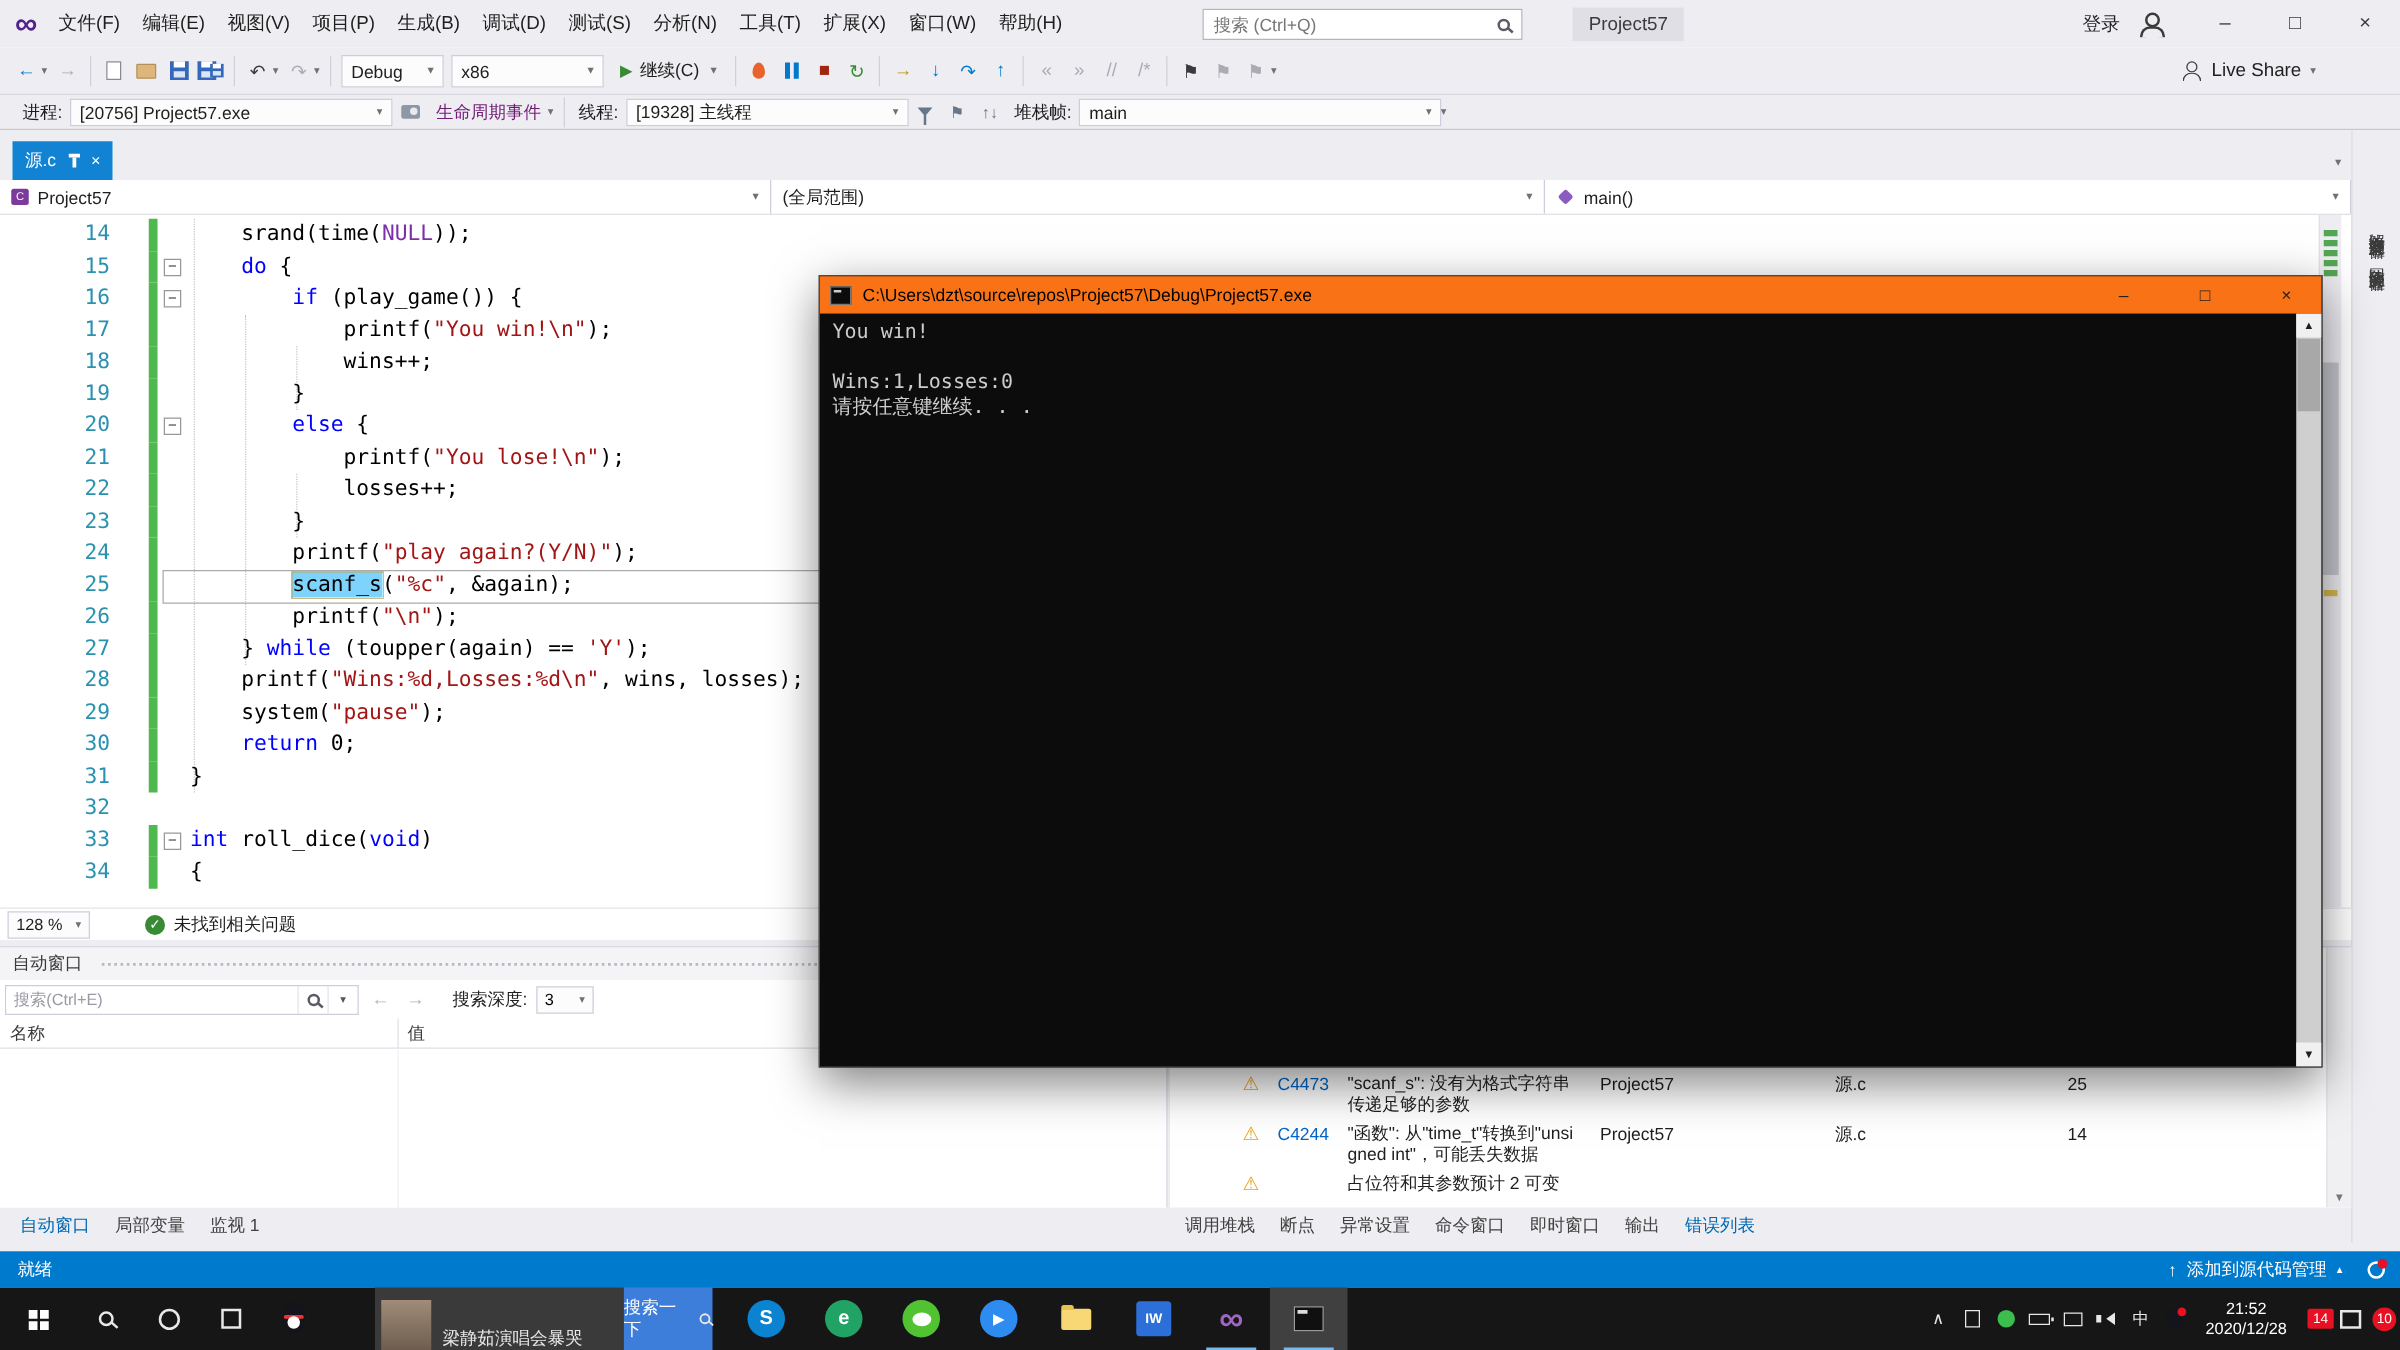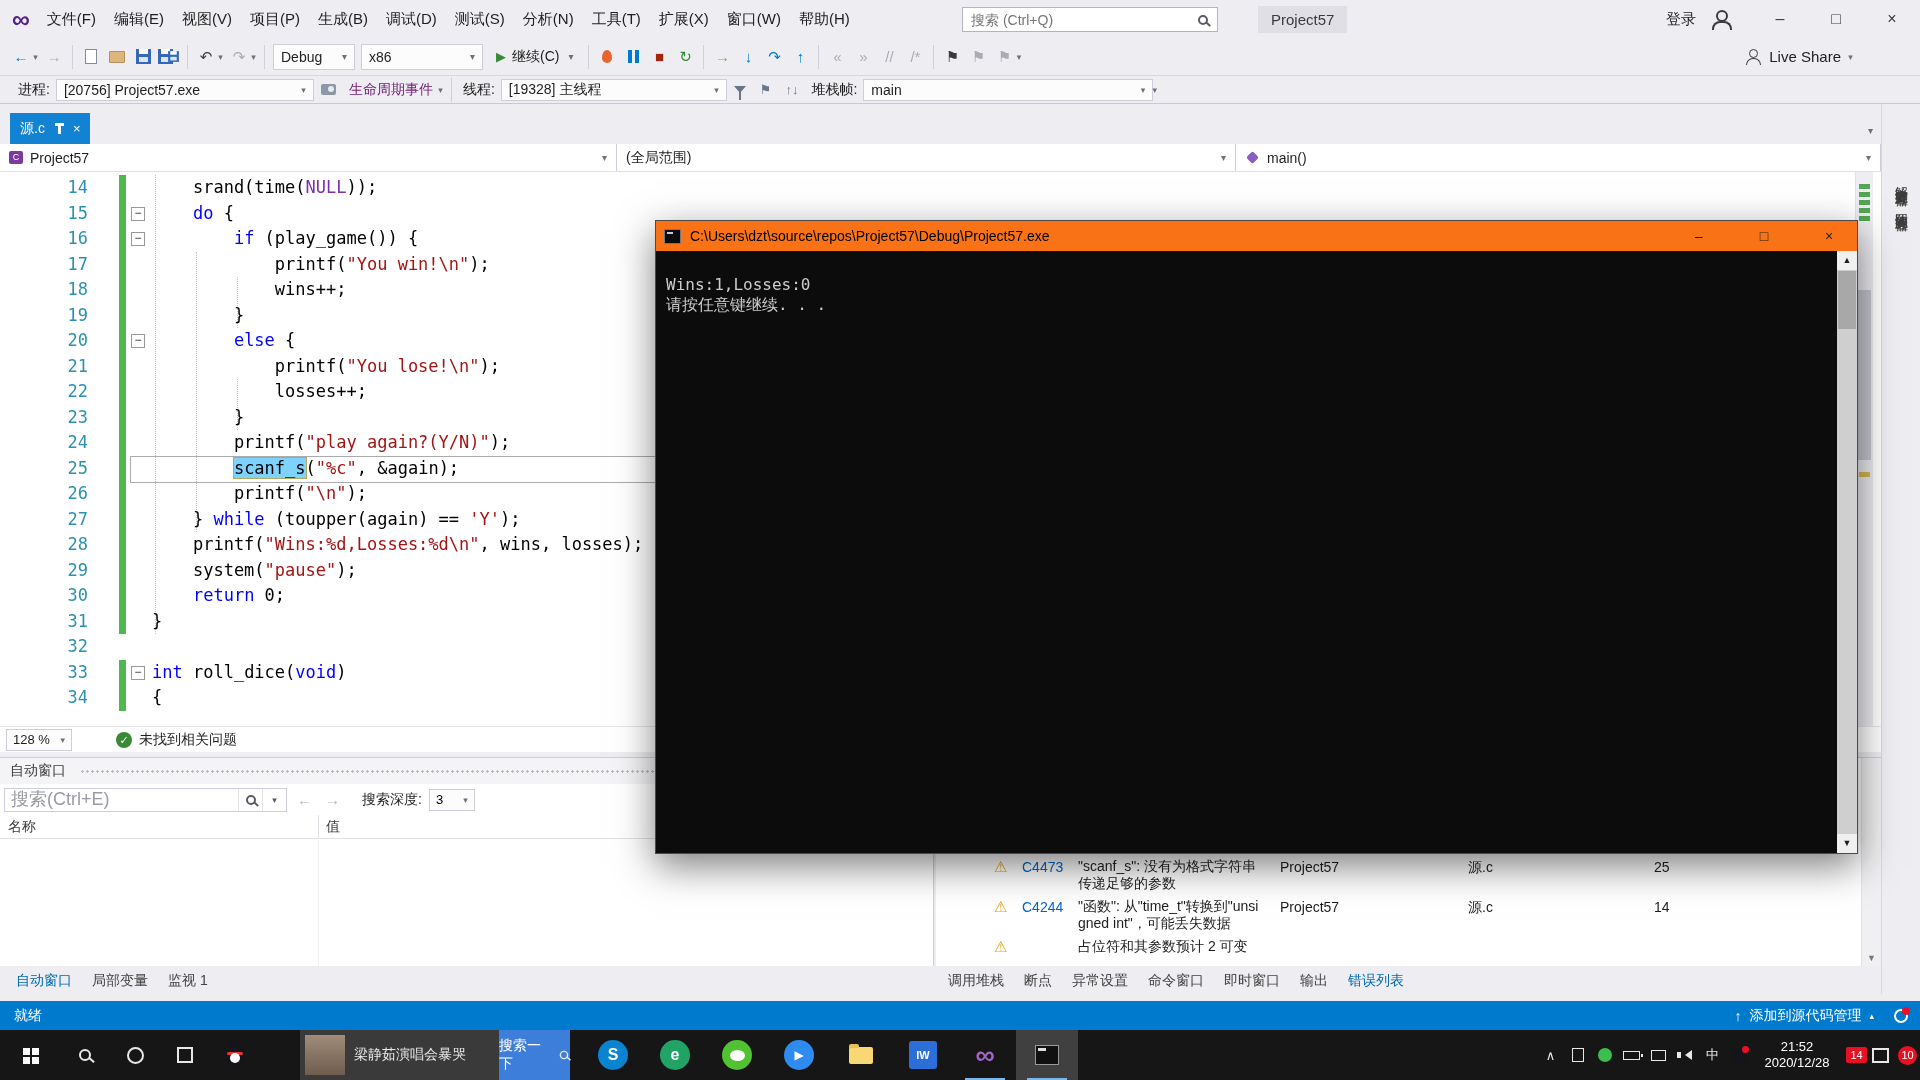--- a/index.html
+++ b/index.html
@@ -105,21 +105,21 @@
 
 .bottom-chrome{position:absolute;top:752px;left:0;right:0;height:249px;background:#EEEEF2;z-index:1}
 
 
 .autos{position:absolute;top:757px;left:0;width:934px;height:209px;background:#fff;border-top:1px solid #CCCEDB;border-right:1px solid #CCCEDB;z-index:4}
 .autos-title{height:26px;display:flex;align-items:center;padding-left:10px;font-size:14px;color:#3B3B3B;background:#F4F4F7}
 .grip{flex:1;height:5px;margin:0 14px;background-image:radial-gradient(#B8B8C4 1px,transparent 1.3px);background-size:5px 5px}
 .autos-title .arr{margin-right:10px;font-size:10px;color:#717171}
 .autos-search{height:31px;display:flex;align-items:center;padding:0 4px;gap:7px}
 .search-box{width:283px;height:24px;border:1px solid #CCCEDB;display:flex;align-items:center;background:#fff}
-.search-box input{flex:1;border:none;outline:none;padding:0 6px;font-size:18px;font-family:inherit;color:#333;min-width:0}
+.search-box input{flex:1;border:none;outline:none;padding:0 6px;font-size:13px;font-family:inherit;color:#333;min-width:0}
 .search-box input::placeholder{color:#9A9AA4}
 .sb-btn{width:24px;height:100%;display:flex;align-items:center;justify-content:center;border-left:1px solid #E4E4EA;color:#555;font-size:9px}
 .nav-arrow{color:#B3B3BC;font-size:15px;padding:0 3px}
 .depth-label{font-size:14px;color:#1E1E1E;margin-left:12px;white-space:nowrap}
 .depth-combo{width:46px;height:22px;border:1px solid #CCCEDB;background:#FCFCFD;display:flex;align-items:center;padding:0 6px;font-size:13px}
 .depth-combo .arr{margin-left:auto;font-size:9px;color:#717171}
 .autos-cols{height:24px;border-bottom:1px solid #E0E0E6;position:relative;font-size:14px;color:#3B3B3B}
 .col-name{position:absolute;left:8px;top:3px}
 .col-value{position:absolute;left:326px;top:3px}
 .col-div{position:absolute;left:318px;top:0;height:24px;border-left:1px solid #E0E0E6}
@@ -181,21 +181,21 @@
 .tslot.start{width:60px}
 .ic-win{width:7px;height:7px;background:#fff;box-shadow:9px 0 #fff,0 9px #fff,9px 9px #fff;margin:-8px 8px 0 0}
 .ic-magw{width:12px;height:12px;border:2px solid #E8E8E8;border-radius:50%;position:relative}
 .ic-magw::after{content:'';position:absolute;width:7px;height:2px;background:#E8E8E8;right:-6px;bottom:-2px;transform:rotate(42deg)}
 .ic-ring{width:17px;height:17px;border:2px solid #E8E8E8;border-radius:50%}
 .ic-tview{width:16px;height:16px;border:2px solid #E8E8E8}
 .ic-qq{position:relative;width:22px;height:26px}
 .qq-body{position:absolute;left:2px;top:0;width:18px;height:24px;background:#14141c;border-radius:50% 50% 46% 46%}
 .qq-belly{position:absolute;left:6px;top:11px;width:10px;height:10px;background:#fff;border-radius:50%}
 .qq-scarf{position:absolute;left:3px;top:10px;width:16px;height:3px;background:#E33;border-radius:2px}
-.tb-widget{width:199px;height:50px;background:#3A3A3A;display:flex;align-items:center;gap:9px;padding-left:5px;margin-left:40px;flex:none}
+.tb-widget{width:199px;height:50px;background:#3A3A3A;display:flex;align-items:flex-end;gap:9px;padding-left:5px;margin-left:40px;flex:none}
 .thumb{width:40px;height:40px;background:linear-gradient(#A08C78,#6E5D4E);flex:none}
 .tb-widget .wt{color:#E8E8E8;font-size:14px;white-space:nowrap}
 .tb-go{width:71px;height:50px;background:#3D7EDB;color:#fff;display:flex;align-items:center;justify-content:center;font-size:14px;gap:5px;flex:none}
 .ic-magw.sm{transform:scale(.72)}
 .apps{display:flex;margin-left:12px}
 .app-slot{width:62px;height:50px;display:flex;align-items:center;justify-content:center;position:relative;flex:none}
 .app-slot.running::after{content:'';position:absolute;bottom:0;left:11px;right:11px;height:2px;background:#76B9ED}
 .app-slot.fg{background:#404040}
 .cic{width:30px;height:30px;border-radius:50%;display:flex;align-items:center;justify-content:center;color:#fff;font-weight:bold;font-size:16px}
 .c-skype{background:#0A84D0}.c-browser{background:#21A366}.c-wechat{background:#51C332;position:relative}
@@ -529,21 +529,21 @@
 
   <div class="consolewin">
     <div class="cw-title">
       <span class="ic-consolewin"></span>
       <span class="t">C:\Users\dzt\source\repos\Project57\Debug\Project57.exe</span>
       <span class="cw-btn">–</span>
       <span class="cw-btn">□</span>
       <span class="cw-btn">×</span>
     </div>
     <div class="cw-body">
-      <div class="cw-lines" id="console-lines"><div class="console-line">&nbsp;</div><div class="console-line">Wins:1,Losses:0</div><div class="console-line">请按任意键继续. . .</div></div>
+      <div class="cw-lines" id="console-lines"><div class="console-line">You win!</div><div class="console-line">&nbsp;</div><div class="console-line">Wins:1,Losses:0</div><div class="console-line">请按任意键继续. . .</div></div>
       <div class="cw-scroll">
         <span class="cw-sarr up">▲</span>
         <span class="cw-thumb"></span>
         <span class="cw-sarr dn">▼</span>
       </div>
     </div>
   </div>
 
   <div class="taskbar">
     <div class="tslot start">

